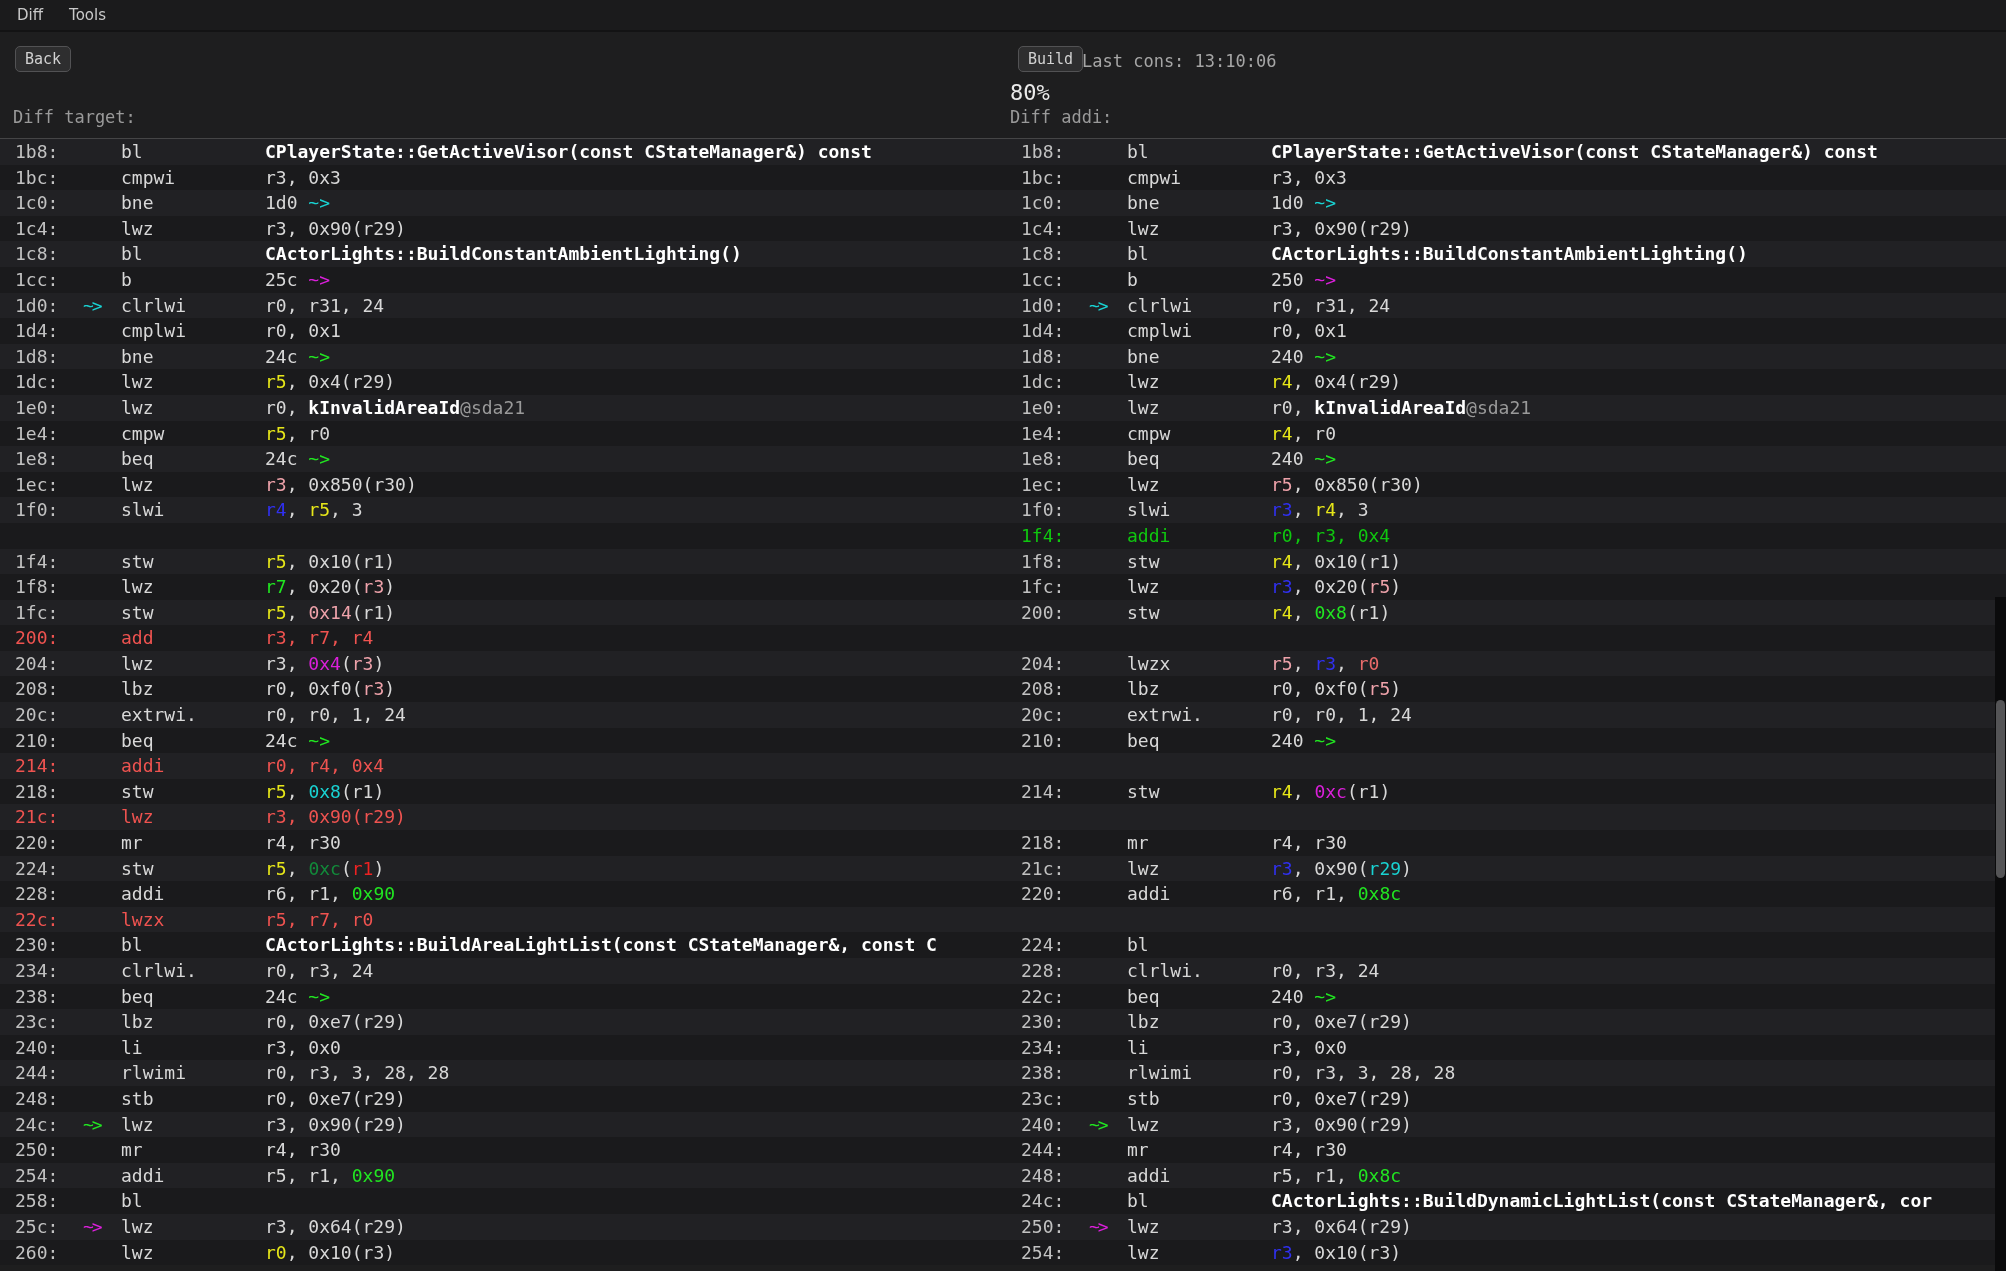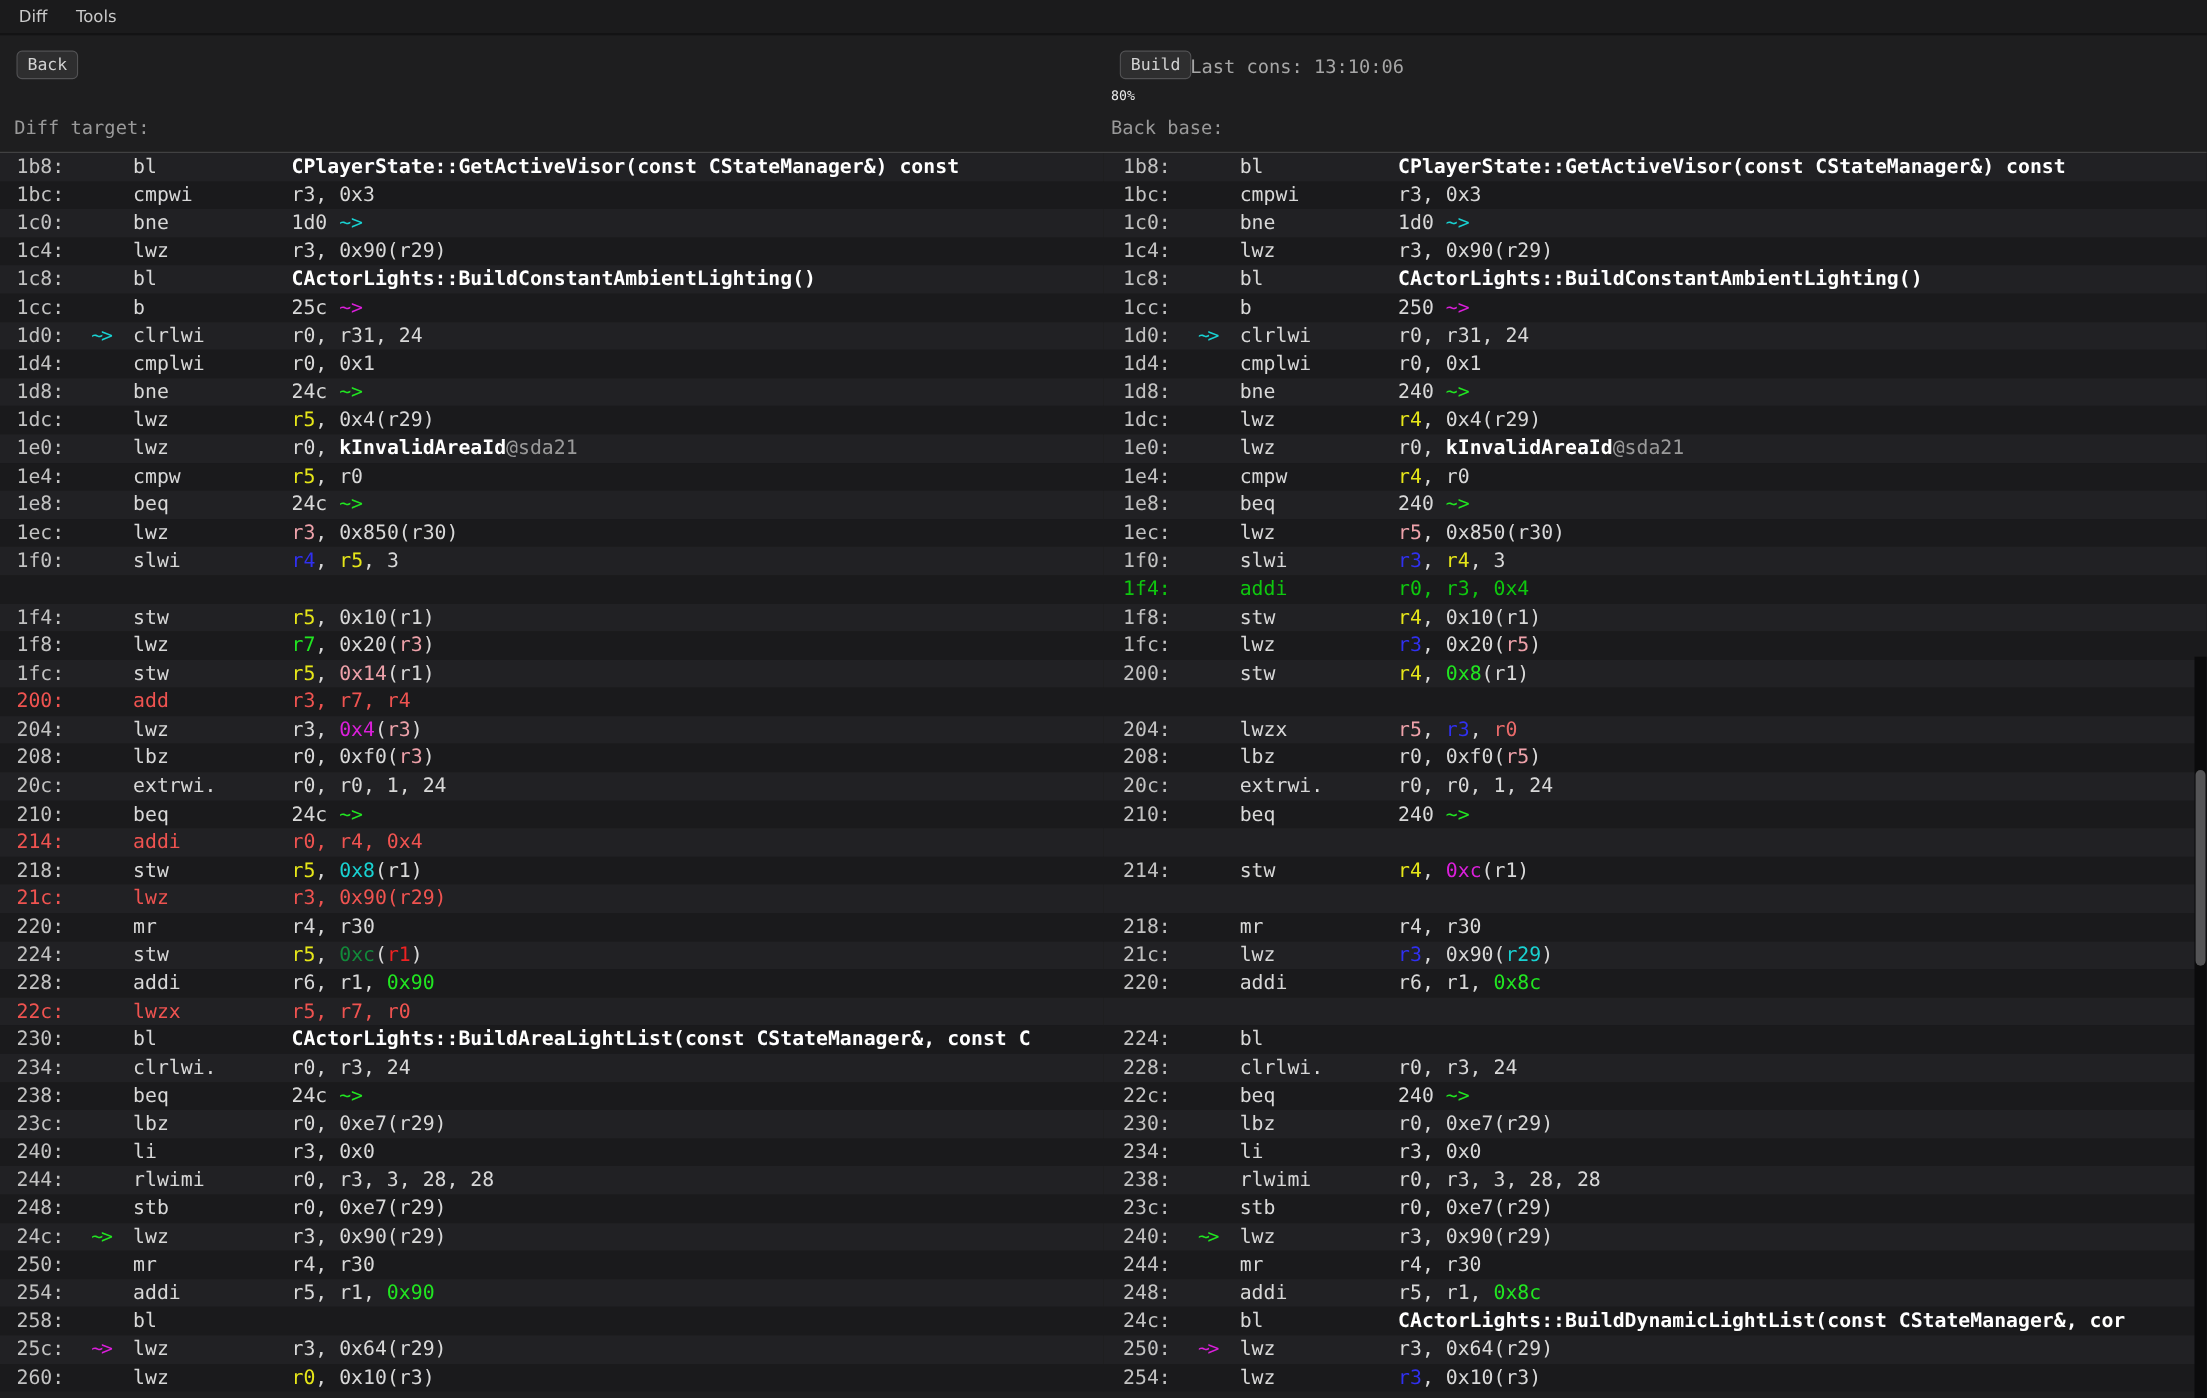--- a/index.html
+++ b/index.html
@@ -19,21 +19,21 @@
   
   .header{position:absolute;left:0;top:34px;width:2006px;height:104px;}
   .btn{
     display:inline-block;background:#2e2e2f;border:1px solid #525254;border-radius:5px;
     color:#d2d2d2;font-size:15px;padding:3px 9px;line-height:18px;
   }
   .back-btn{position:absolute;left:15px;top:12px;}
   .build-btn{position:absolute;left:1018px;top:12px;}
   .last-built{position:absolute;left:1082px;top:17px;font-size:17px;color:#a6a6a6;}
   .fn-title{position:absolute;left:13px;top:45px;font-size:19px;font-weight:bold;color:#ffffff;white-space:nowrap;}
-  .match-pct{position:absolute;left:1010px;top:46px;font-size:12px;color:#eaeaea;}
+  .match-pct{position:absolute;left:1010px;top:46px;font-size:22px;color:#eaeaea;}
   .diff-label{position:absolute;top:73px;font-size:17px;color:#9a9a9a;}
   .diff-target{left:13px;}
   .diff-base{left:1010px;}
   .header-sep{position:absolute;left:0;top:138px;width:2006px;height:1px;background:#454546;}
   
   .pane{
     position:absolute;top:139px;height:1132px;width:1003px;overflow:hidden;
     font-size:18px;
   }
   .pane-left{left:0;}
@@ -62,21 +62,21 @@
   <span class="menu-item">Tools</span>
 </div>
 
 <div class="header">
   <span class="btn back-btn">Back</span>
   <div class="diff-label diff-target">Diff target:</div>
 
   <span class="btn build-btn">Build</span>
   <div class="last-built">Last cons: 13:10:06</div>
   <div class="match-pct">80%</div>
-  <div class="diff-label diff-base">Back base:</div>
+  <div class="diff-label diff-base">Diff addi:</div>
 </div>
 <div class="header-sep"></div>
 
 <div class="pane pane-left" id="pane-left">
     <div class="row even"><span class="addr" style="color: rgb(194, 194, 194);">1b8:</span><span class="mn" style="color: rgb(216, 216, 216);">bl</span><span class="args"><span class="b" style="color: rgb(255, 255, 255);">CPlayerState::GetActiveVisor(const CStateManager&amp;) const</span></span></div>
     <div class="row odd"><span class="addr" style="color: rgb(194, 194, 194);">1bc:</span><span class="mn" style="color: rgb(216, 216, 216);">cmpwi</span><span class="args"><span style="color: rgb(216, 216, 216);">r3, 0x3</span></span></div>
     <div class="row even"><span class="addr" style="color: rgb(194, 194, 194);">1c0:</span><span class="mn" style="color: rgb(216, 216, 216);">bne</span><span class="args"><span style="color: rgb(216, 216, 216);">1d0 </span><span style="color: rgb(25, 210, 210);">~&gt;</span></span></div>
     <div class="row odd"><span class="addr" style="color: rgb(194, 194, 194);">1c4:</span><span class="mn" style="color: rgb(216, 216, 216);">lwz</span><span class="args"><span style="color: rgb(216, 216, 216);">r3, 0x90(r29)</span></span></div>
     <div class="row even"><span class="addr" style="color: rgb(194, 194, 194);">1c8:</span><span class="mn" style="color: rgb(216, 216, 216);">bl</span><span class="args"><span class="b" style="color: rgb(255, 255, 255);">CActorLights::BuildConstantAmbientLighting()</span></span></div>
     <div class="row odd"><span class="addr" style="color: rgb(194, 194, 194);">1cc:</span><span class="mn" style="color: rgb(216, 216, 216);">b</span><span class="args"><span style="color: rgb(216, 216, 216);">25c </span><span style="color: rgb(219, 31, 219);">~&gt;</span></span></div>

